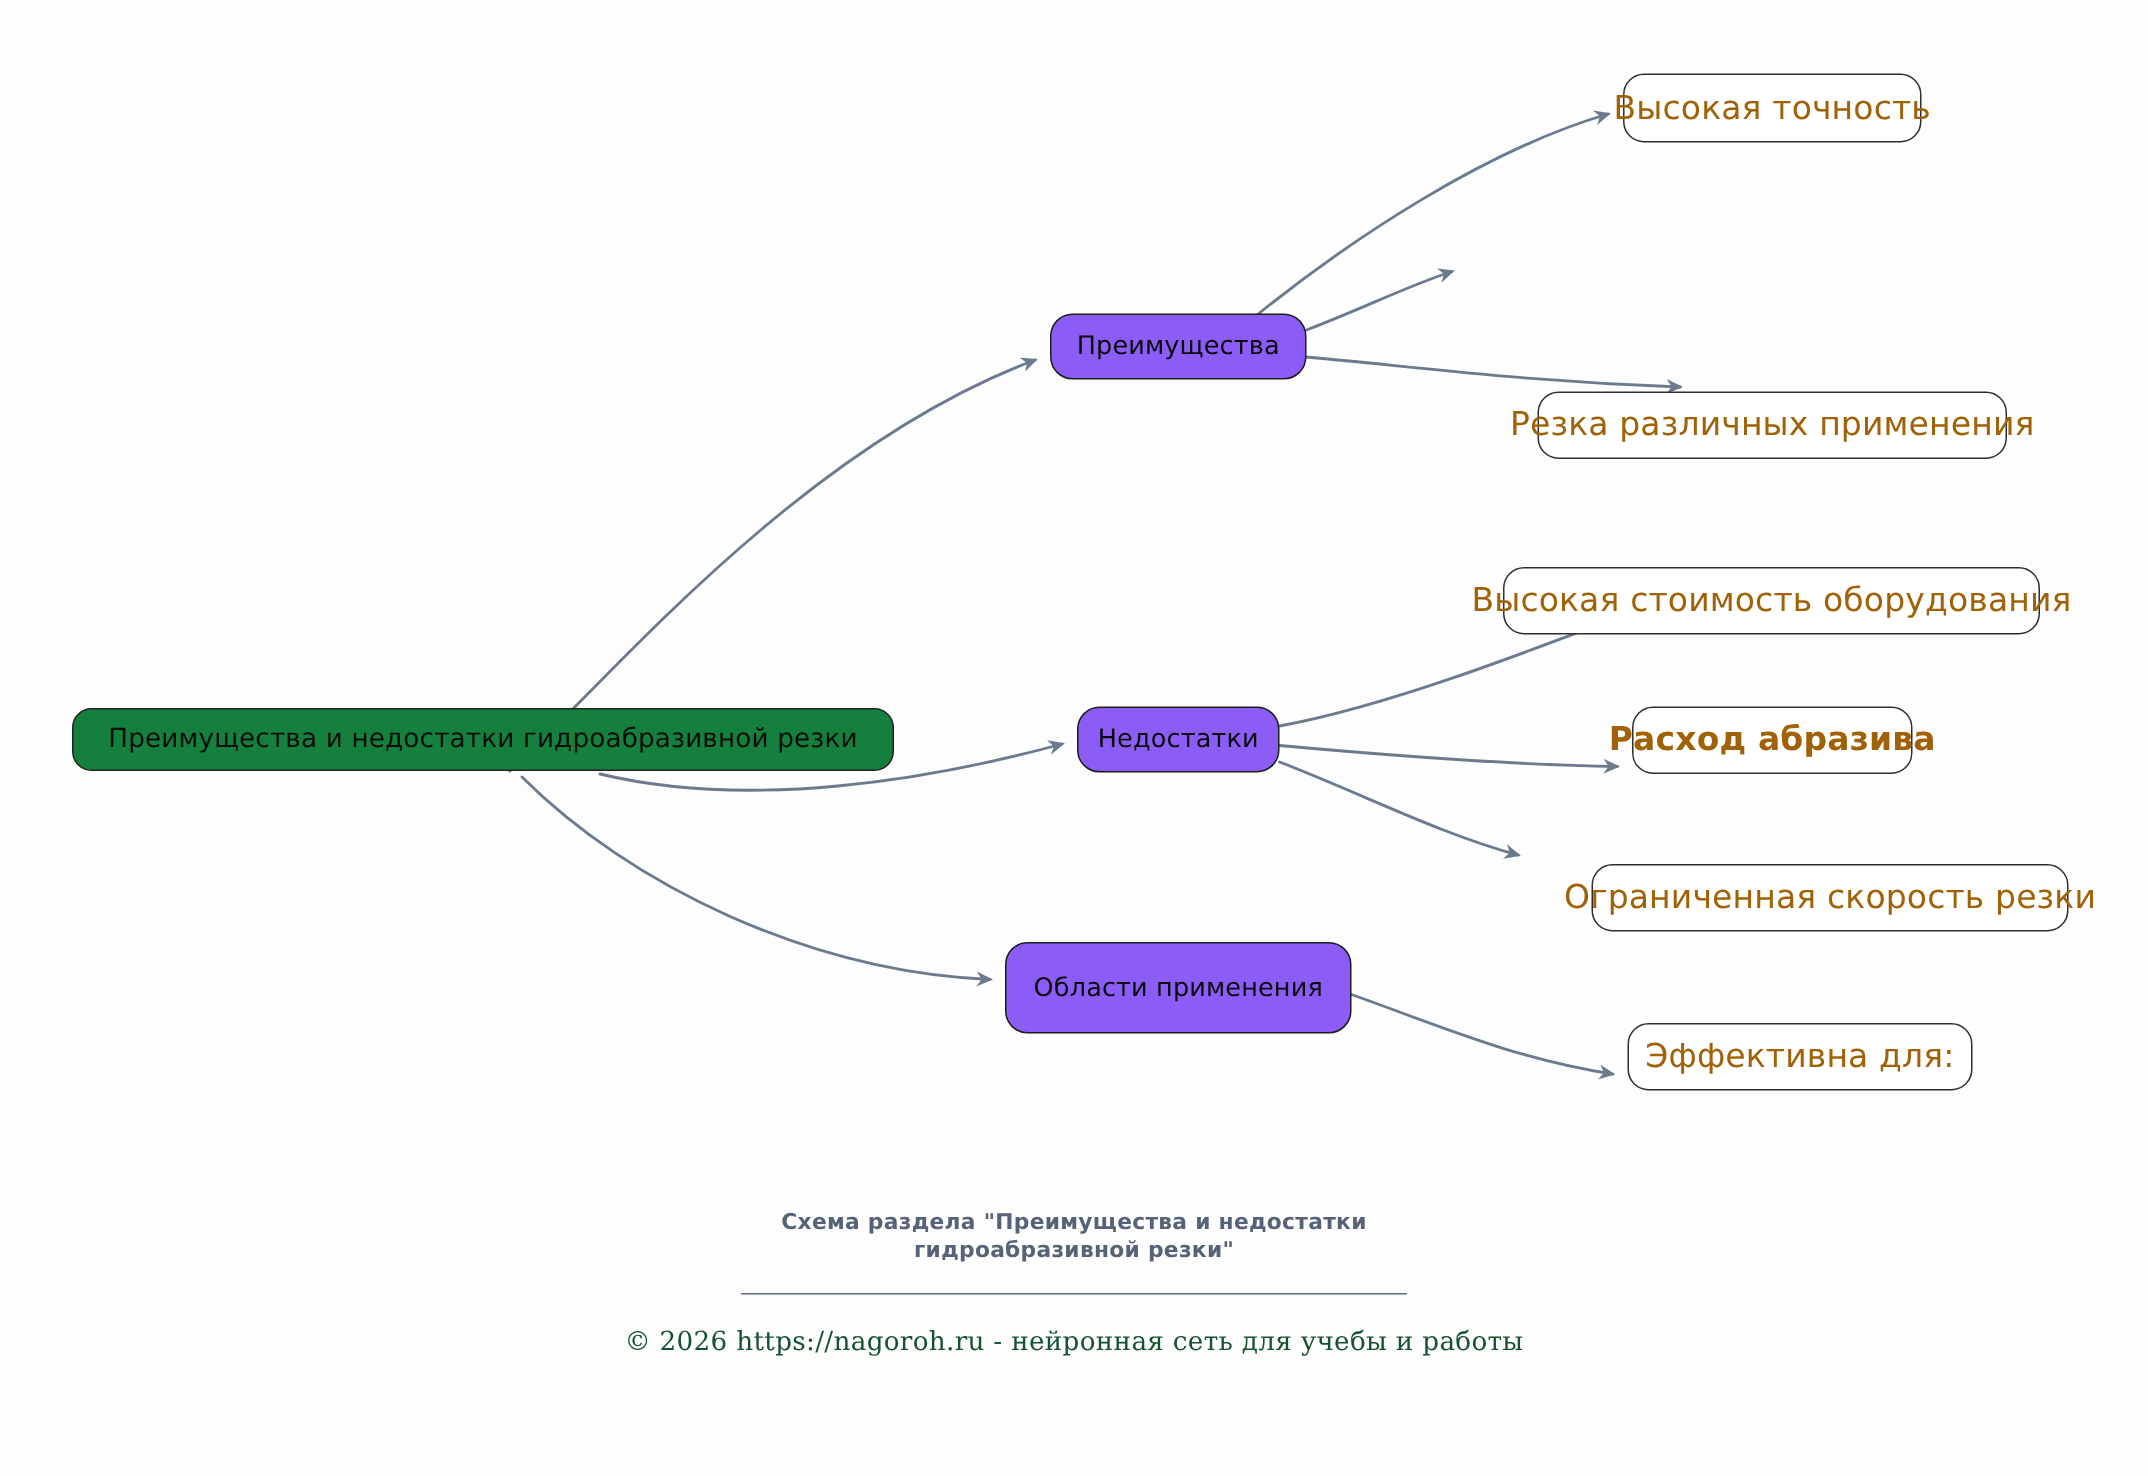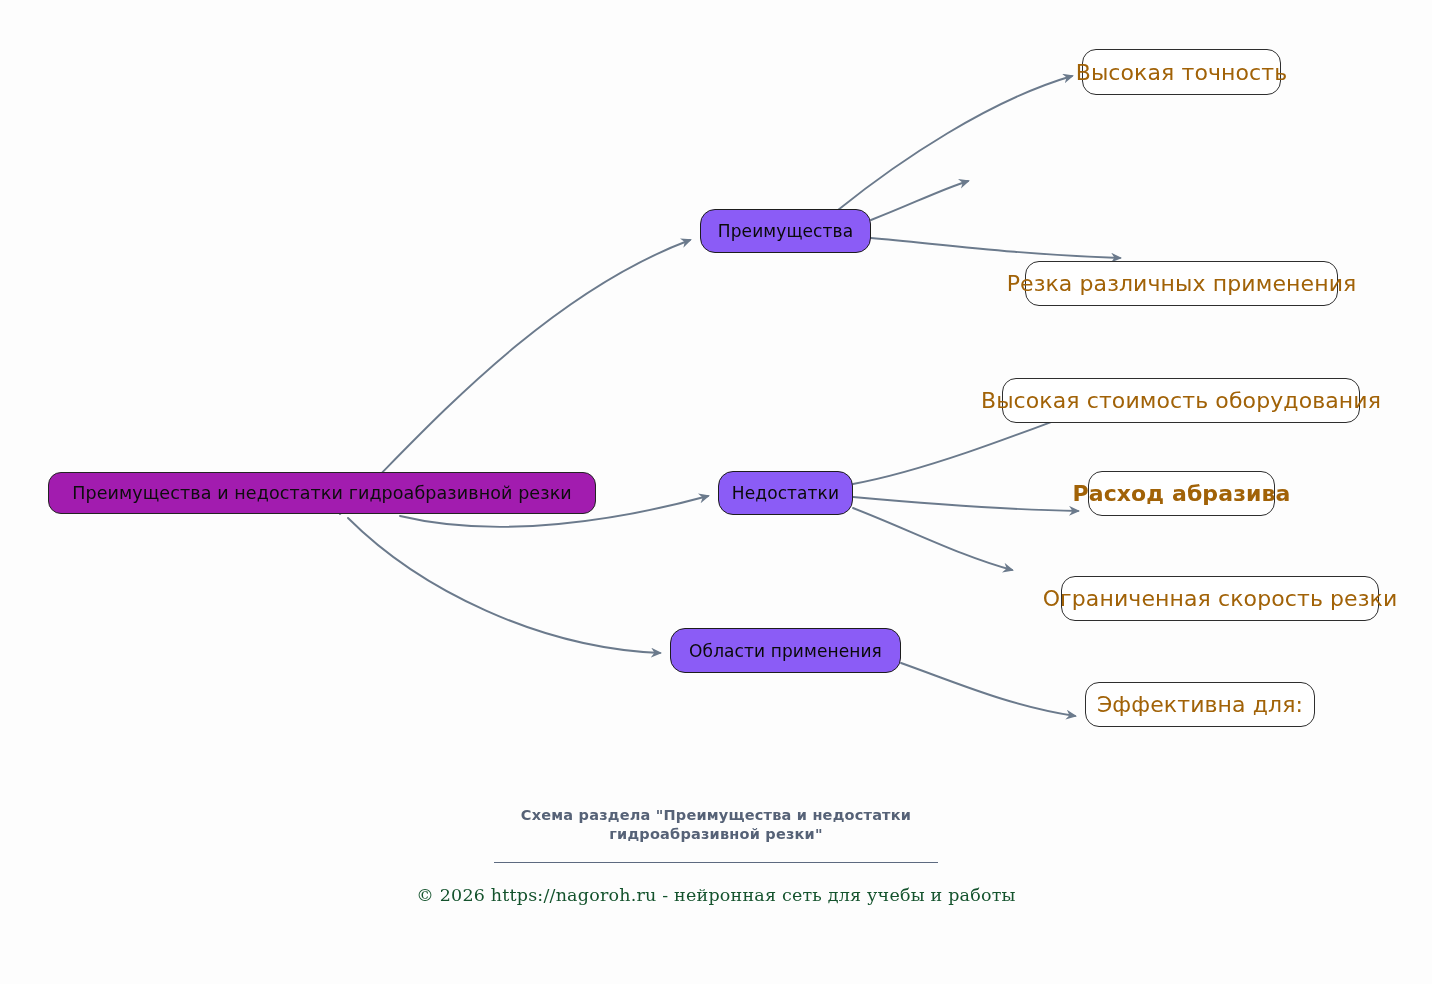--- a/index.html
+++ b/index.html
@@ -37,21 +37,21 @@
     align-items: center;
     justify-content: center;
     border-radius: 14px;
     white-space: nowrap;
     font-family: "DejaVu Sans", sans-serif;
     font-size: 17px;
     color: #0d0d0d;
     letter-spacing: 0.1px;
   }
   .node-root {
-    background: #a21caf;
+    background: #15803d;
     border: 1.6px solid #232323;
     border-radius: 13px;
     font-size: 17.5px;
   }
   .node-branch {
     background: #8b5cf6;
     border: 1.6px solid #1d1d1d;
     border-radius: 15px;
     color: #0a0a0a;
     font-size: 17px;
@@ -121,21 +121,21 @@
       <path d="M 901,663 C 960,684 1010,706 1075,716" marker-end="url(#arrow-open)"></path>
     </g>
   </svg>
 
   <div class="node node-root" style="left:48px; top:472px; width:548px; height:42px;">Преимущества и недостатки гидроабразивной резки</div>
 
   <div class="node node-branch" style="left:700px; top:209px; width:171px; height:44px;">Преимущества</div>
 
   <div class="node node-branch" style="left:718px; top:471px; width:135px; height:44px;">Недостатки</div>
 
-  <div class="node node-branch" style="left:670px; top:628px; width:231px; height:45px;">Области применения</div>
+  <div class="node node-branch" style="left:670px; top:628px; width:231px; height:61px;">Области применения</div>
 
   <div class="node node-leaf" style="left:1082px; top:49px; width:199px; height:46px;">Высокая точность</div>
 
 
   <div class="node node-leaf" style="left:1025px; top:261px; width:313px; height:45px;">Резка различных применения</div>
 
   <div class="node node-leaf" style="left:1002px; top:366px; width:358px; height:45px;margin-top:12px;">Высокая стоимость оборудования</div>
 
   <div class="node node-leaf" style="left:1088px; top:471px; width:187px; height:45px;font-weight:bold;">Расход абразива</div>
 

